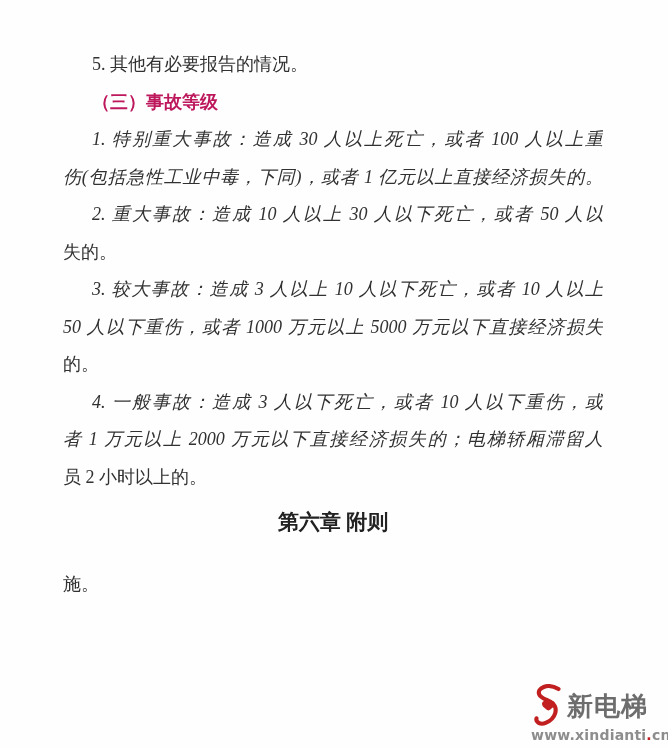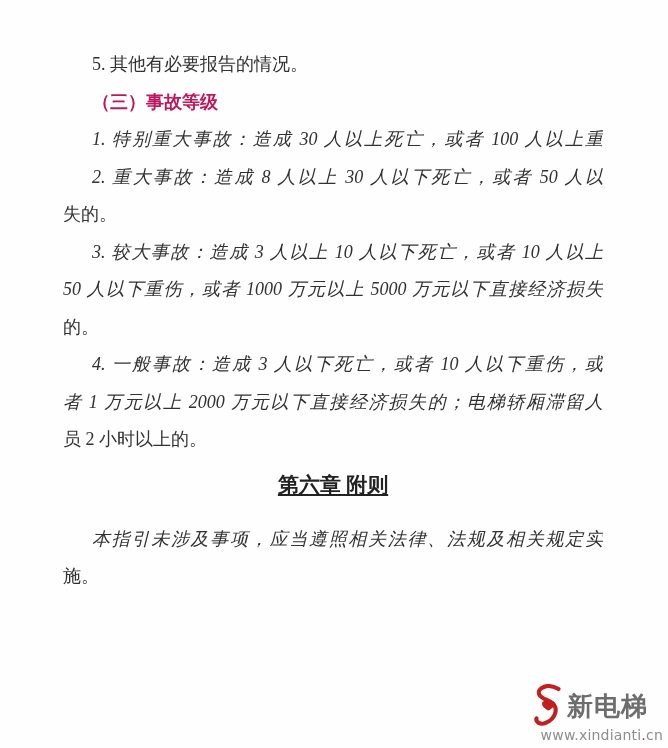--- a/index.html
+++ b/index.html
@@ -33,77 +33,76 @@
   }
   .line.ind { text-indent: 29px; }
   .line.bold { font-weight: bold; color: #be185d; }
   .chapter {
     font-size: 21px;
     font-weight: bold;
     color: #222222;
     text-align: center;
     line-height: 40px;
     height: 40px;
-    margin: 6px 0 16px 0;
-    text-decoration: underline;
+    margin: 6px 0 24px 0;
   }
   .watermark {
     position: absolute;
     top: 684px;
     right: 5px;
     width: 132px;
     font-family: "DejaVu Sans", "Liberation Sans", sans-serif;
-    text-align: right;
+    text-align: center;
     line-height: 1;
   }
   .wm-top {
     display: flex;
     align-items: center;
     gap: 3px;
   }
   .wm-icon { display: inline-block; width: 33px; height: 43px; }
   .wm-icon svg { display: block; }
   .wm-brand {
     font-size: 26px;
     font-weight: bold;
     color: #6d6d6d;
     letter-spacing: 1px;
     text-shadow: 0 0 1px #ffffff;
     white-space: nowrap;
   }
   .wm-url {
     margin-top: 1px;
     font-size: 14px;
-    font-weight: normal;
+    font-weight: bold;
     color: #8d8d8d;
     letter-spacing: 0.2px;
     white-space: nowrap;
   }
   .wm-url .wm-dot { color: #c22020; }
 </style>
 </head>
 <body>
 
 <div class="page">
   <div class="doc">
     <div class="line ind">5. 其他有必要报告的情况。</div>
     <div class="line ind bold">（三）事故等级</div>
     <div class="line ind jst">1. 特别重大事故：造成 30 人以上死亡，或者 100 人以上重</div>
-    <div class="line ind jst">2. 重大事故：造成 8 人以上 30 人以下死亡，或者 50 人以</div>
+    <div class="line jst">伤(包括急性工业中毒，下同)，或者 1 亿元以上直接经济损失的。</div>
+    <div class="line ind jst">2. 重大事故：造成 10 人以上 30 人以下死亡，或者 50 人以</div>
     <div class="line">失的。</div>
     <div class="line ind jst">3. 较大事故：造成 3 人以上 10 人以下死亡，或者 10 人以上</div>
     <div class="line jst">50 人以下重伤，或者 1000 万元以上 5000 万元以下直接经济损失</div>
     <div class="line">的。</div>
     <div class="line ind jst">4. 一般事故：造成 3 人以下死亡，或者 10 人以下重伤，或</div>
     <div class="line jst">者 1 万元以上 2000 万元以下直接经济损失的；电梯轿厢滞留人</div>
     <div class="line">员 2 小时以上的。</div>
 
     <h2 class="chapter">第六章 附则</h2>
 
-    <div class="line ind jst">本指引未涉及事项，应当遵照相关法律、法规及相关规定实</div>
     <div class="line">施。</div>
   </div>
 
   <div class="watermark">
     <div class="wm-top">
       <span class="wm-icon">
         <svg width="33" height="43" viewBox="0 0 36 46" xmlns="http://www.w3.org/2000/svg">
           <path d="M30 5 C18 -2 6 4 9 11 C11 16 20 17 24 21 C29 26 28 37 16 42 C10 44.5 5 41 6 37" fill="none" stroke="#c22020" stroke-width="4.5" stroke-linecap="round"></path>
           <path d="M19 20 c1.5 -3.5 7 -2.5 7 1 c0 3 -3.5 5.5 -7 7.5 c-3.5 -2 -7 -4.5 -7 -7.5 c0 -3.5 5.5 -4.5 7 -1 z" fill="#c22020"></path>
         </svg>

